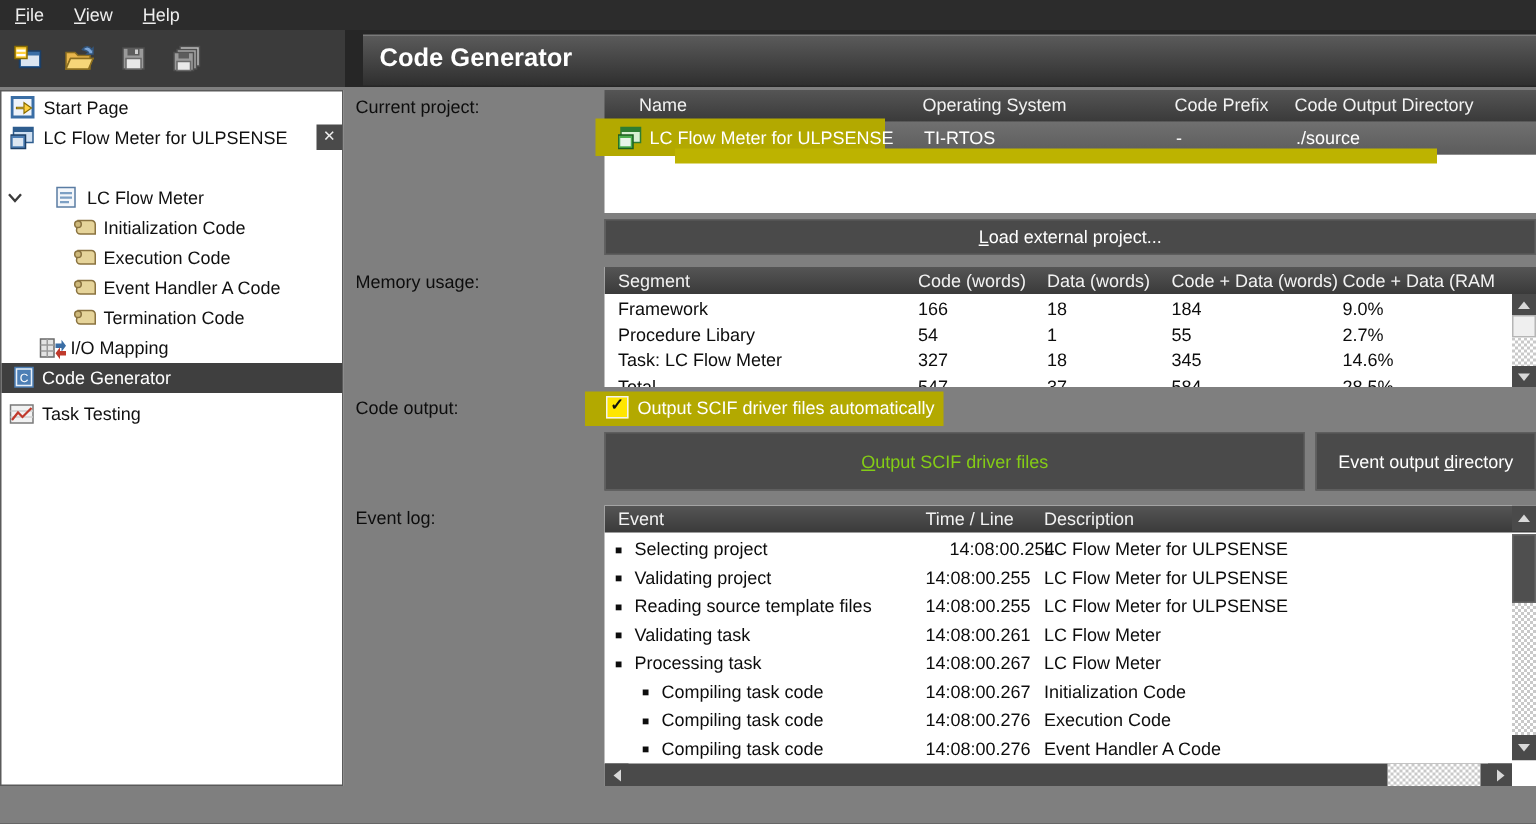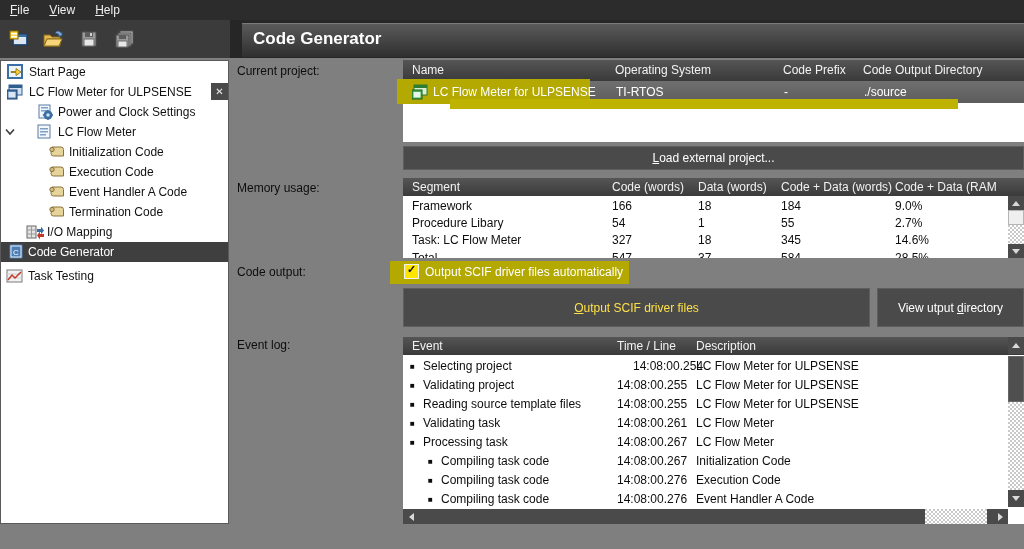--- a/index.html
+++ b/index.html
@@ -30,21 +30,21 @@
              color:#eee;font-size:10px;text-align:center;line-height:17px;}
 
   
   .panel-label{position:absolute;font-size:12px;color:#0d0d0d;}
   .tbl-header{position:absolute;left:0;top:0;width:100%;height:18px;
               background:linear-gradient(#555,#3a3a3a);}
   .th{position:absolute;top:2px;font-size:12px;color:#f2f2f2;white-space:nowrap;}
   .td{position:absolute;font-size:12px;white-space:nowrap;}
   .btn{position:absolute;background:#4a4a4a;border:1px solid #5e5e5e;box-sizing:border-box;
        color:#fff;font-size:12px;display:flex;align-items:center;justify-content:center;}
-  .btn.disabled{color:#fde047;}
+  .btn.disabled{color:#84cc16;}
 
   
   #proj-table{left:403px;top:60px;width:621px;height:82px;}
   #proj-header{height:21px;}
   #proj-header .th{top:3px;}
   #proj-empty{left:0;top:43px;width:621px;height:39px;background:#fff;}
   #proj-row-bg{left:0;top:21px;width:621px;height:22px;background:linear-gradient(#707070,#5c5c5c);}
   .ann{background:#b3a900;}
   #ann-project{left:-6px;top:19px;width:193px;height:25px;}
   #ann-strip{left:47px;top:39px;width:508px;height:10px;background:#bdb300;}
@@ -139,34 +139,20 @@
     <div class="tree-row" style="top:21px;">
       <svg class="tree-icon" style="left:6px;" width="17" height="16">
         <rect x="2" y="1" width="13" height="10" fill="#cfe0f2" stroke="#2e5d8e"></rect>
         <rect x="2" y="1" width="13" height="3" fill="#2e5d8e"></rect>
         <rect x="0" y="6" width="10" height="9" fill="#4d7fb5" stroke="#1c3f66"></rect>
         <rect x="1.5" y="8" width="7" height="5.5" fill="#dce6f1"></rect>
       </svg>
       <span class="lbl" style="left:28px;">LC Flow Meter for ULPSENSE</span>
       <div class="close-btn">✕</div>
     </div>
-    <div class="tree-row" style="top:41px;">
-      <svg class="tree-icon" style="left:36px;" width="17" height="16">
-        <rect x="2" y="1" width="11" height="13" fill="#f4f7fb" stroke="#5a7ca3"></rect>
-        <rect x="4" y="3" width="7" height="1.5" fill="#7da0c4"></rect>
-        <rect x="4" y="6" width="7" height="1.5" fill="#7da0c4"></rect>
-        <circle cx="11" cy="11" r="4.5" fill="#3a6ea5"></circle>
-        <circle cx="11" cy="11" r="1.8" fill="#cfe0f2"></circle>
-        <rect x="10.3" y="5.8" width="1.4" height="2" fill="#3a6ea5"></rect>
-        <rect x="10.3" y="14.2" width="1.4" height="1.8" fill="#3a6ea5"></rect>
-        <rect x="5.8" y="10.3" width="2" height="1.4" fill="#3a6ea5"></rect>
-        <rect x="14.2" y="10.3" width="1.8" height="1.4" fill="#3a6ea5"></rect>
-      </svg>
-      <span class="lbl" style="left:57px;">Power and Clock Settings</span>
-    </div>
     <div class="tree-row" style="top:61px;">
       <svg class="tree-icon" style="left:4px;top:6px;" width="10" height="8">
         <polyline points="1,1.5 5,6 9,1.5" fill="none" stroke="#3c3c3c" stroke-width="1.6"></polyline>
       </svg>
       <svg class="tree-icon" style="left:36px;" width="15" height="16">
         <rect x="1" y="1" width="12" height="13" fill="#f4f7fb" stroke="#5a7ca3"></rect>
         <rect x="3" y="4" width="8" height="1.5" fill="#7da0c4"></rect>
         <rect x="3" y="7" width="8" height="1.5" fill="#7da0c4"></rect>
         <rect x="3" y="10" width="6" height="1.5" fill="#7da0c4"></rect>
       </svg>
@@ -232,21 +218,21 @@
 
   <div class="panel-label" style="left:237px;top:64px;">Current project:</div>
   <div class="panel-label" style="left:237px;top:181px;">Memory usage:</div>
   <div class="panel-label" style="left:237px;top:265px;">Code output:</div>
   <div class="panel-label" style="left:237px;top:338px;">Event log:</div>
 
   <div id="proj-table" class="abs">
     <div id="proj-empty" class="abs"></div>
     <div id="proj-row-bg" class="abs"></div>
     <div class="tbl-header" id="proj-header">
-      <span class="th" style="left:9px;text-align:right;">Name</span>
+      <span class="th" style="left:23px;text-align:right;">Name</span>
       <span class="th" style="left:212px;">Operating System</span>
       <span class="th" style="left:380px;">Code Prefix</span>
       <span class="th" style="left:460px;">Code Output Directory</span>
     </div>
     <div id="ann-project" class="abs ann"></div>
     <div id="ann-strip" class="abs"></div>
     <div id="proj-row" class="abs">
       <svg class="abs" style="left:9px;top:3px;" width="17" height="16">
         <rect x="2" y="1" width="13" height="10" fill="#d9efd3" stroke="#2e7d32"></rect>
         <rect x="2" y="1" width="13" height="3" fill="#2e7d32"></rect>
@@ -314,21 +300,21 @@
   <div id="ann-checkbox" class="abs ann"></div>
   <div id="scif-checkbox" class="abs">
     <span>✓</span>
   </div>
   <div id="checkbox-label" class="abs">Output SCIF driver files automatically</div>
 
   <div class="btn disabled" style="left:403px;top:288px;width:467px;height:39px;">
     <span><span class="u">O</span><span>utput SCIF driver files</span></span>
   </div>
   <div class="btn" style="left:877px;top:288px;width:147px;height:39px;">
-    <span><span>View utput </span><span class="u">d</span><span>irectory</span></span>
+    <span><span>Event output </span><span class="u">d</span><span>irectory</span></span>
   </div>
 
   <div id="event-table" class="abs">
     <div class="tbl-header">
       <span class="th" style="left:9px;">Event</span>
       <span class="th" style="left:214px;">Time / Line</span>
       <span class="th" style="left:293px;">Description</span>
     </div>
     <div class="ev-row">
       <span class="td bullet" style="left:7px;top:25px;">■</span>

